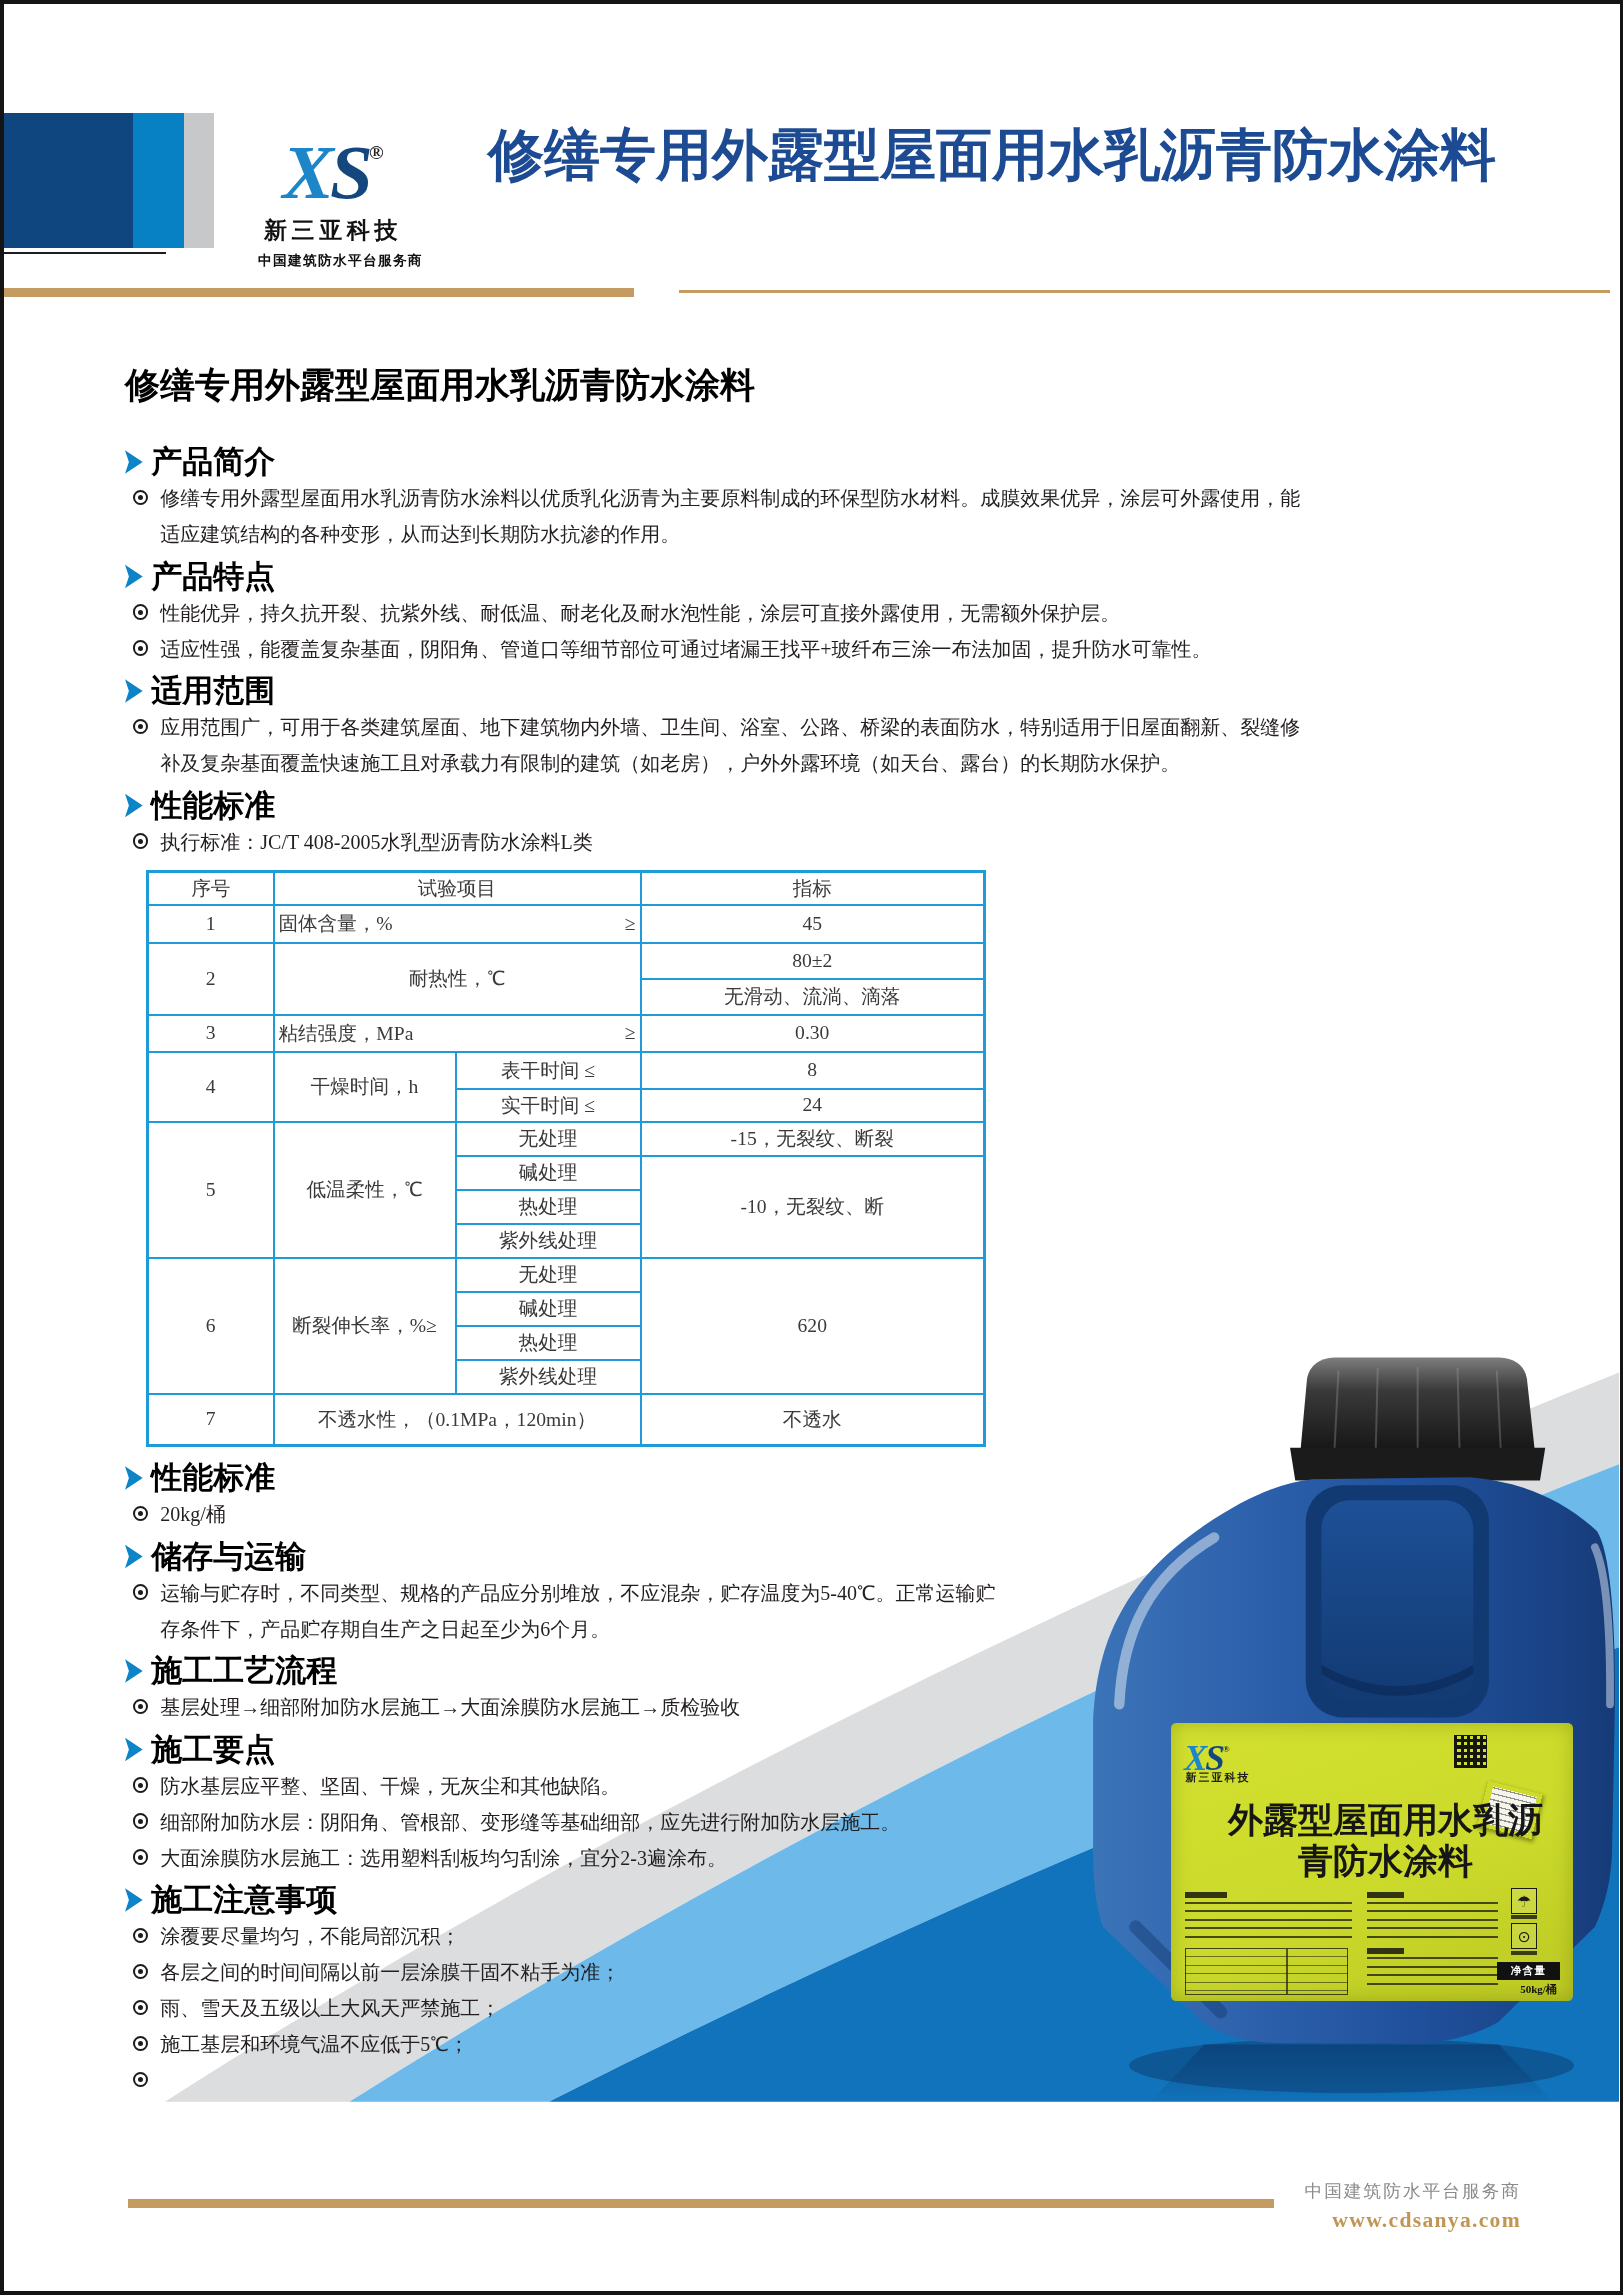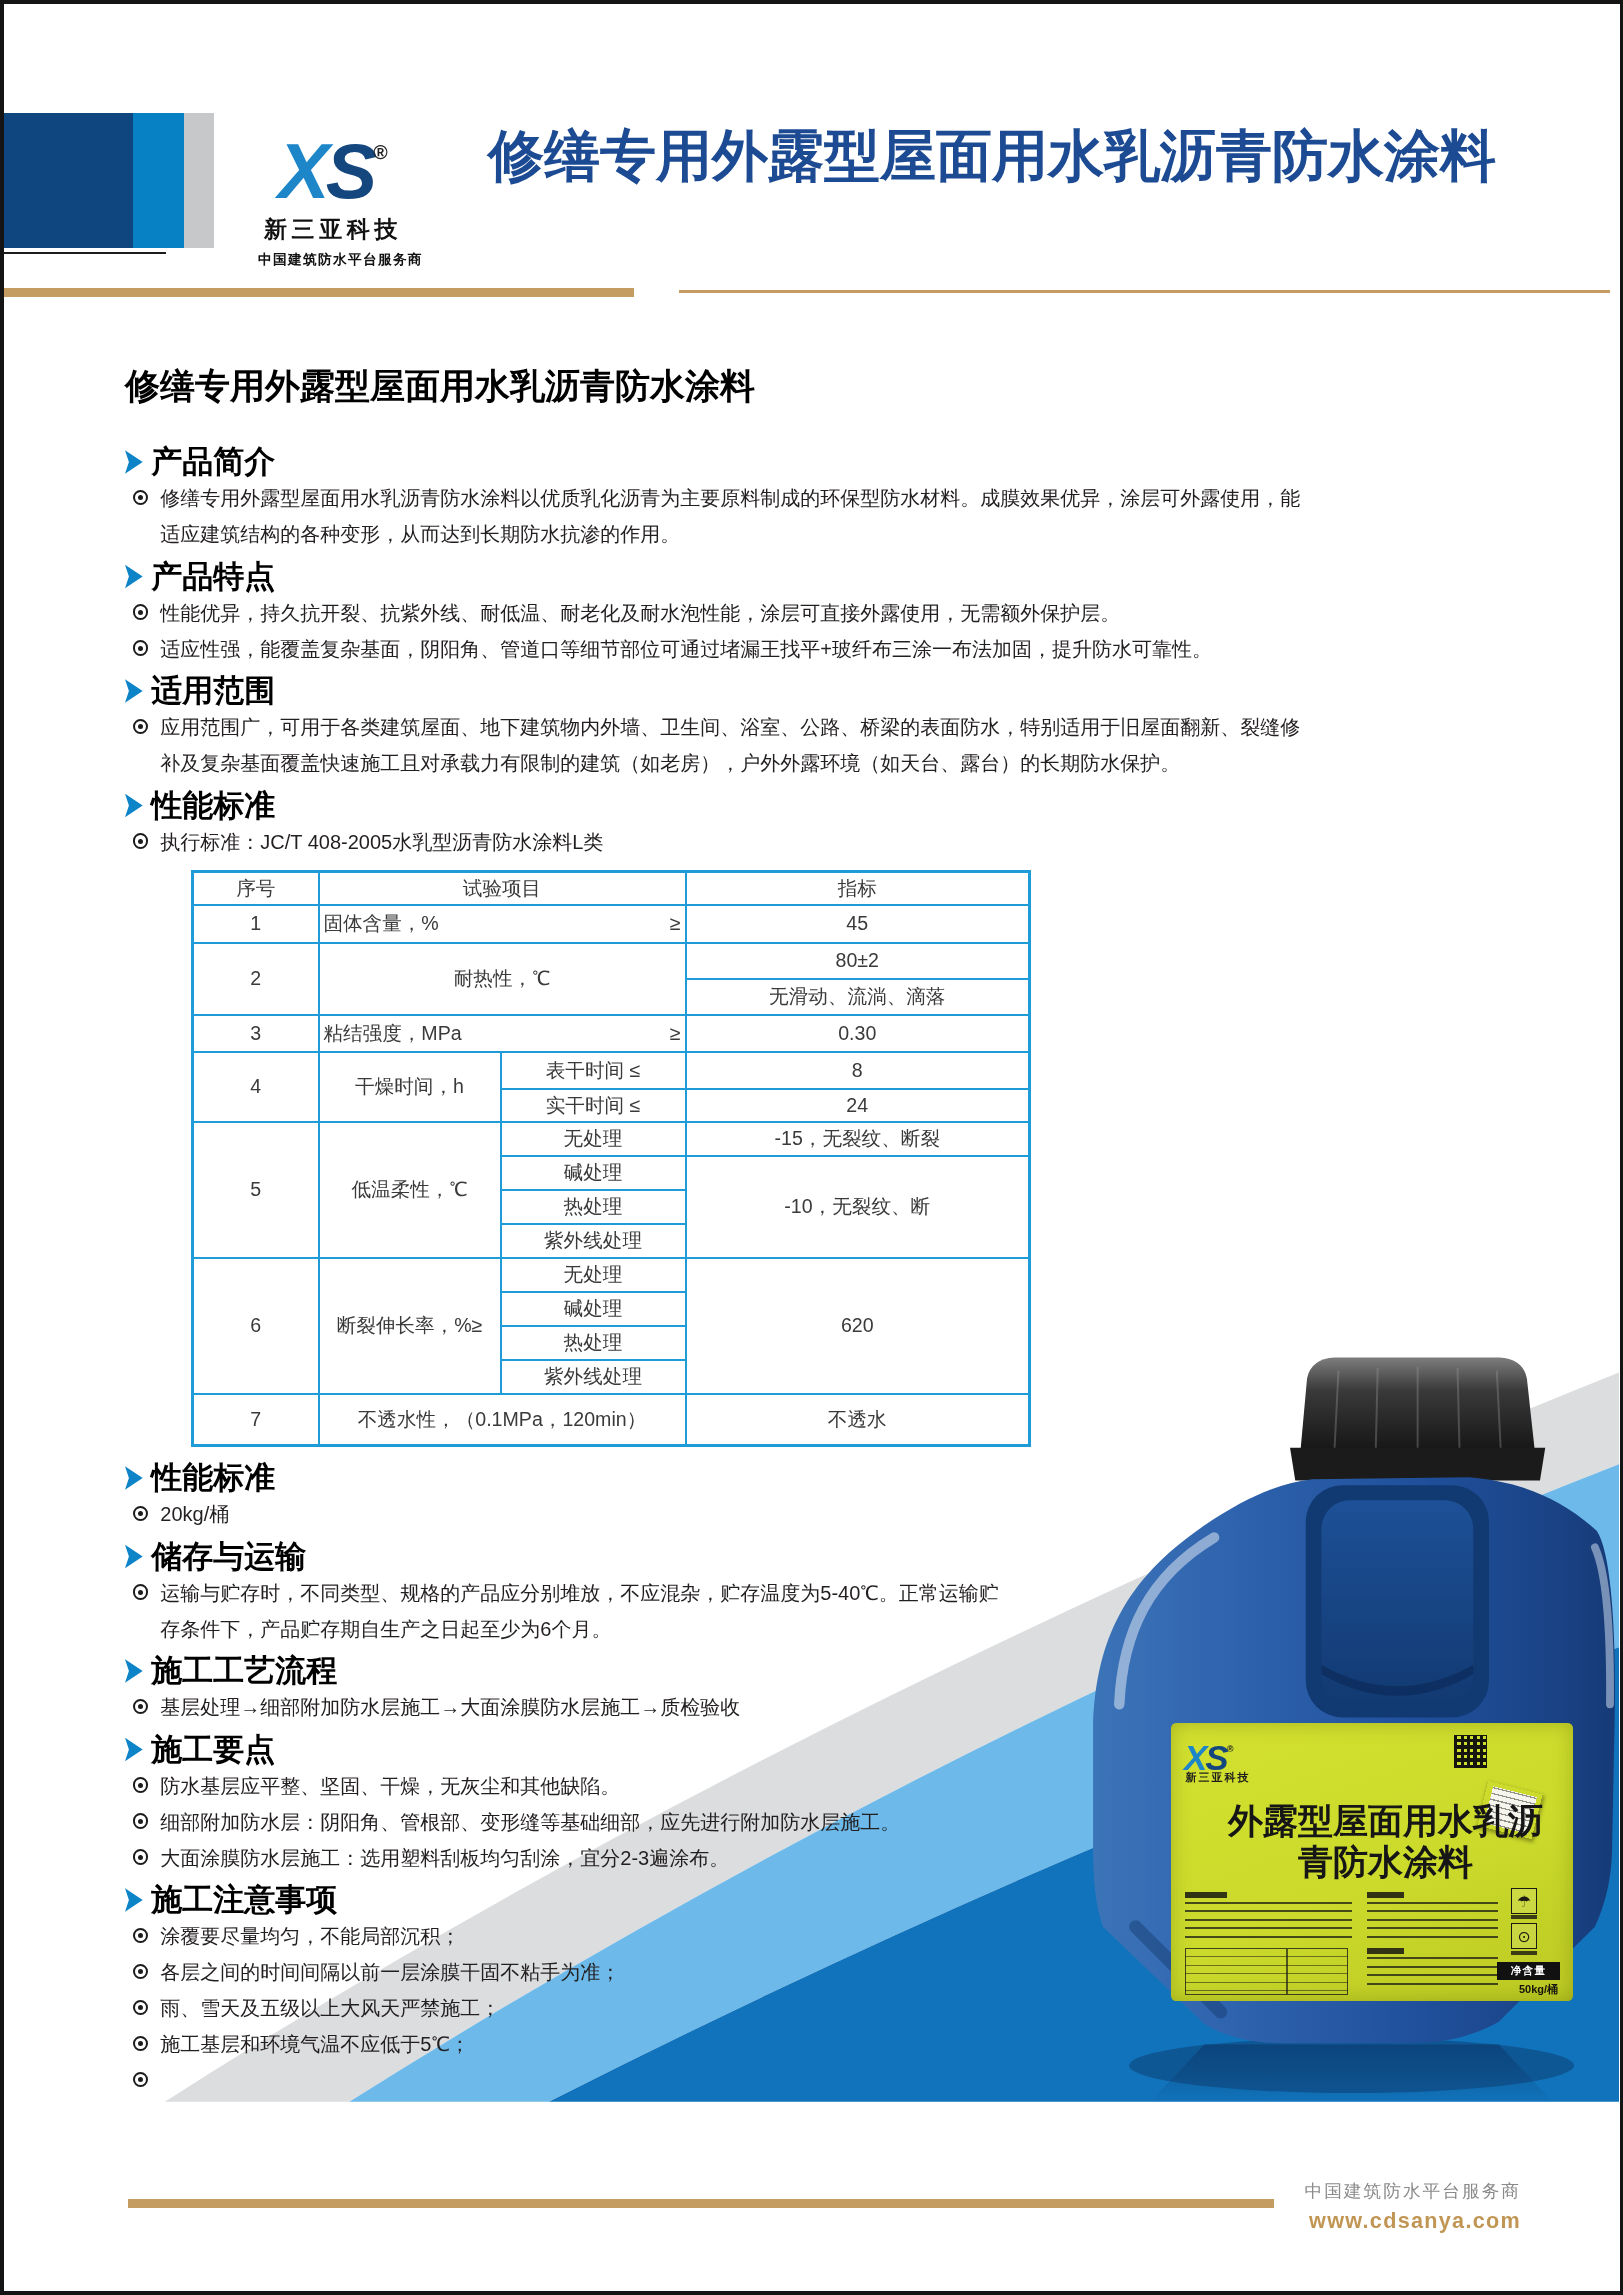--- a/index.html
+++ b/index.html
@@ -1,20 +1,20 @@
 <!DOCTYPE html>
 <html style="font-size:10.5px"><head>
 <meta charset="utf-8">
 <style>
   html,body{margin:0;padding:0;background:#2e2e2e;}
   *{box-sizing:border-box;}
   .page{
     position:relative;width:1624px;height:2295px;background:#ffffff;
     border:4.6px solid #141414;overflow:hidden;
-    font-family:Liberation Sans, sans-serif;color:#231f20;
+    font-family:Liberation Serif, serif;color:#231f20;
   }
   
   .logo-blocks{position:absolute;left:0;top:109px;height:135px;display:flex;}
   .blk{height:100%;}
   .blk-dark{width:129px;background:#10467f;}
   .blk-mid{width:51px;background:#0781c3;}
   .blk-gray{width:30px;background:#c7c8ca;}
   .logo-underline{position:absolute;left:0;top:248px;width:162px;height:2px;background:#1c1c1c;}
   .logo{position:absolute;left:254px;top:110px;width:150px;text-align:center;}
   .logo-xs{font-size:77px;font-weight:bold;font-style:italic;letter-spacing:-3.9px;line-height:77px;white-space:nowrap;}
@@ -39,21 +39,21 @@
          clip-path:polygon(0 0,100% 50%,0 100%,22% 50%);}
   .sec-title{font-size:31px;font-weight:bold;color:#000;white-space:nowrap;text-align:right;}
   .bullet-row{display:flex;align-items:flex-start;}
   .dot{flex:none;width:15.7px;height:15.7px;border:2px solid #1c1c1c;border-radius:50%;position:relative;margin:9.8px 11.8px 0 7.8px;}
   .dot::after{content:"";position:absolute;left:3.3px;top:3.3px;right:3.3px;bottom:3.3px;background:#1c1c1c;border-radius:50%;}
   .b-lines{font-size:20px;color:#231f20;}
   .b-line{line-height:36px;white-space:nowrap;}
 
   
   .spec-wrap{margin:10.5px 0 13px 21px;}
-  table.spec{border-collapse:collapse;table-layout:fixed;width:837px;background:#fff;margin-left:45px;}
+  table.spec{border-collapse:collapse;table-layout:fixed;width:837px;background:#fff;}
   table.spec td{border:2px solid #1f9cd8;text-align:center;vertical-align:middle;
                 font-size:19.6px;color:#3a3a3a;padding:0 3.9px;}
   table.spec{border:3.3px solid #1f9cd8;}
   tr.h50{height:33px;} tr.h58{height:38px;} tr.h55{height:36px;} tr.h57{height:37px;}
   tr.h51{height:33px;} tr.h52{height:34px;} tr.h80{height:52px;}
   .cf{display:flex;align-items:center;justify-content:space-between;gap:0;}
   .cf .lbl{flex:none;}
   .cf .op{margin-left:59px;}
 
   

